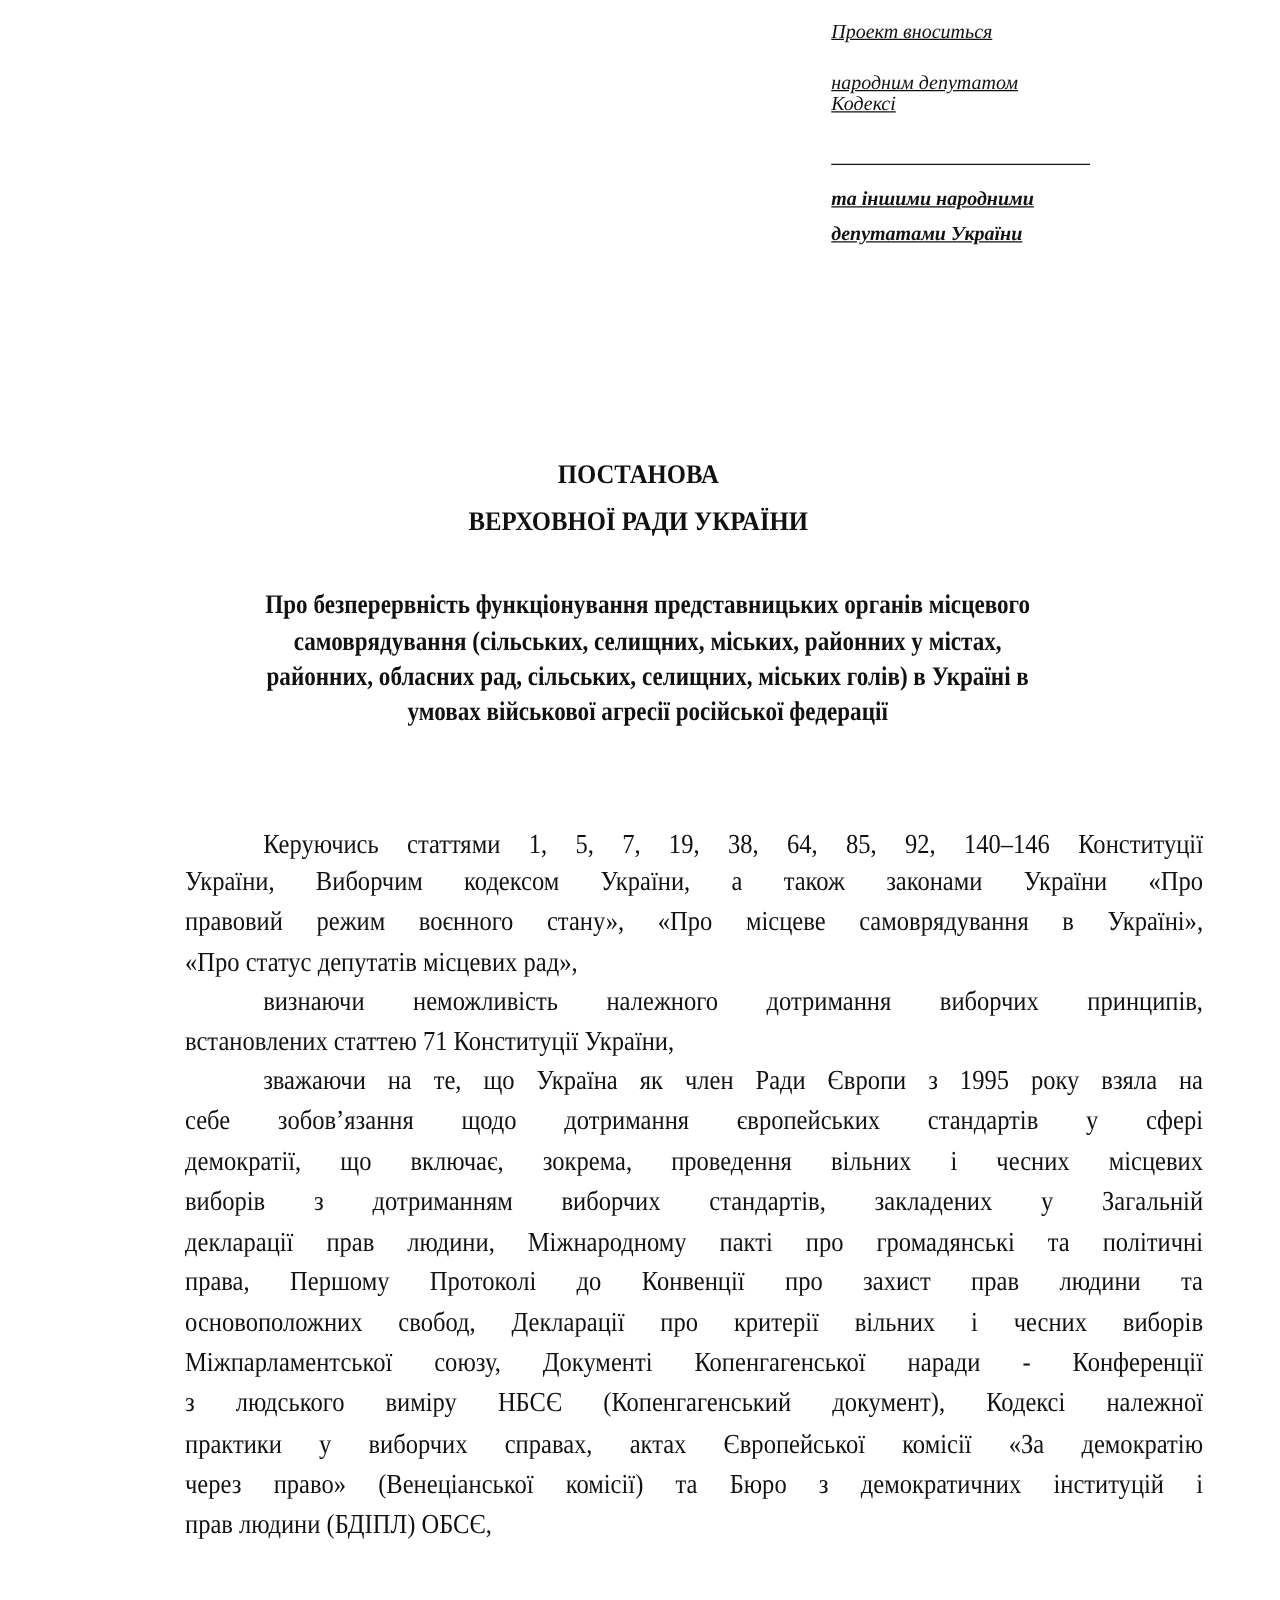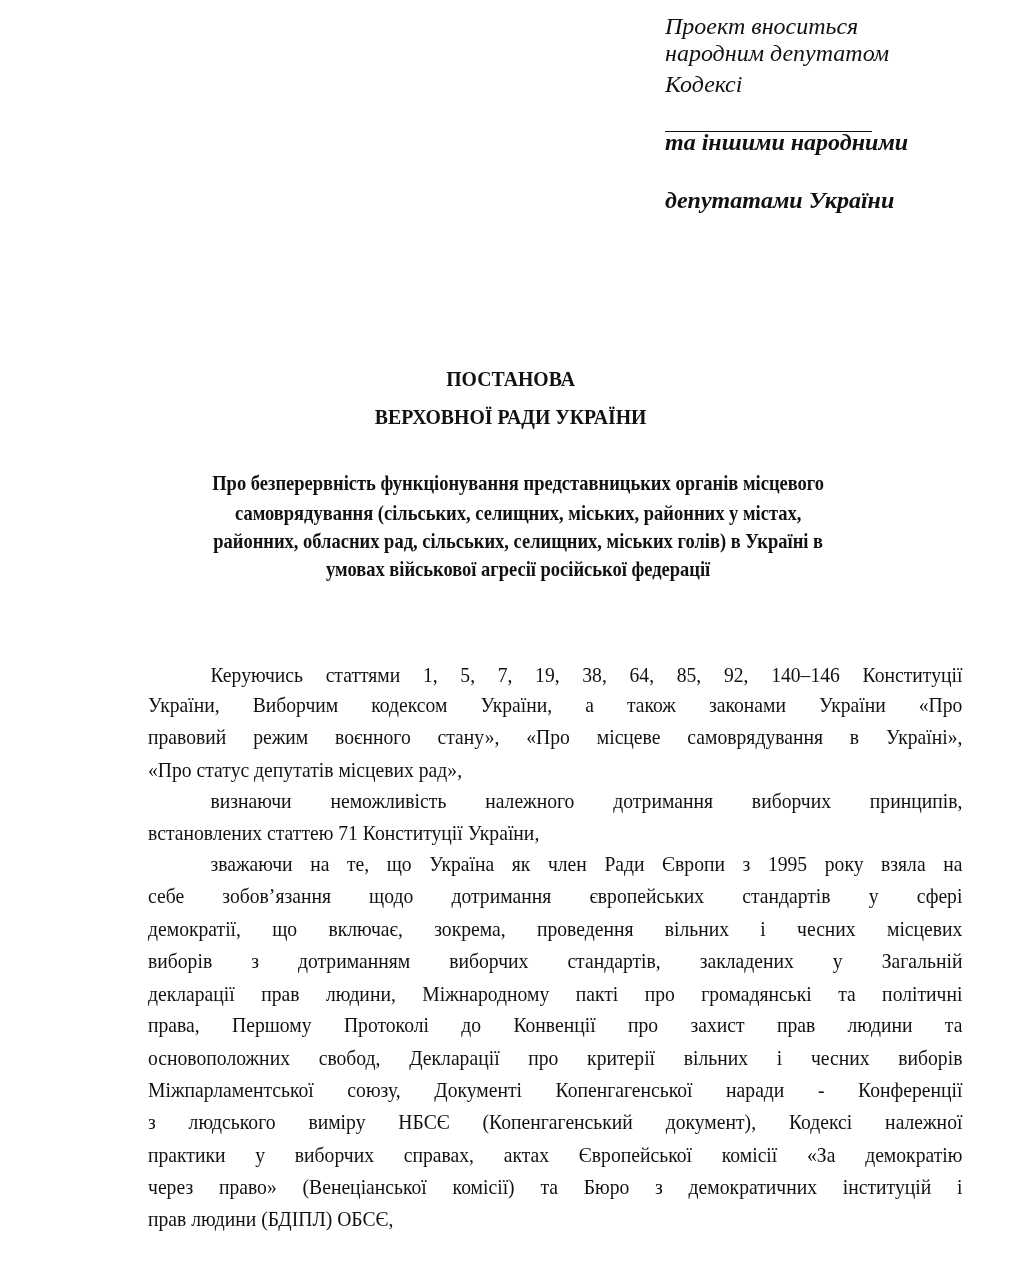--- a/index.html
+++ b/index.html
@@ -1,41 +1,41 @@
 <!DOCTYPE html>
 <html><head>
 <meta charset="utf-8">
 <style>
   html, body { margin: 0; padding: 0; background: #ffffff; }
   body { width: 1024px; height: 1280px; position: relative; overflow: hidden;
          font-family: "Liberation Serif", "DejaVu Serif", serif; color: #111; }
-  .hdr { position: absolute; left: 665px; font-style: italic; font-size: 24px; line-height: 28px; white-space: nowrap; }
+  .hdr { position: absolute; left: 665px; font-style: italic; font-size: 16px; line-height: 28px; white-space: nowrap; text-decoration: underline; }
   .hdr-rule { position: absolute; left: 665px; top: 131px; width: 207px; border-top: 1.5px solid #111; }
   .hdr-bold { font-weight: bold; }
   .title { position: absolute; left: 0; width: 1110px; text-align: center; font-weight: bold; font-size: 21.5px; white-space: nowrap;
            transform: scaleX(0.92); transform-origin: left center; }
   .sub { position: absolute; left: 0; width: 1205px; text-align: center; font-weight: bold; font-size: 21.5px; white-space: nowrap;
          transform: scaleX(0.86); transform-origin: left center; }
   .line { position: absolute; left: 148px; width: 912px; font-size: 22px; white-space: nowrap;
           transform: scaleX(0.893); transform-origin: left center; text-align: justify; text-align-last: justify; }
   .line.indent { padding-left: 70px; box-sizing: border-box; }
   .line.last { text-align-last: left; }
 </style>
 </head>
 <body>
 
 <div>
 
   <div>
     <div class="hdr" style="top:12px">Проект вноситься</div>
-    <div class="hdr" style="top:39px">народним депутатом</div>
+    <div class="hdr" style="top:53px">народним депутатом</div>
     <div class="hdr" style="top:70px">Кодексі</div>
     <div class="hdr-rule"></div>
-    <div class="hdr hdr-bold" style="top:128px">та іншими народними</div>
-    <div class="hdr hdr-bold" style="top:186px">депутатами України</div>
+    <div class="hdr hdr-bold" style="top:146px">та іншими народними</div>
+    <div class="hdr hdr-bold" style="top:174px">депутатами України</div>
   </div>
 
   <div class="title" style="top:367px">ПОСТАНОВА</div>
   <div class="title" style="top:405px">ВЕРХОВНОЇ РАДИ УКРАЇНИ</div>
 
   <div>
     <div class="sub" style="top:471px">Про безперервність функціонування представницьких органів місцевого</div>
     <div class="sub" style="top:501px">самоврядування (сільських, селищних, міських, районних у містах,</div>
     <div class="sub" style="top:529px">районних, обласних рад, сільських, селищних, міських голів) в Україні в</div>
     <div class="sub" style="top:557px">умовах військової агресії російської федерації</div>

